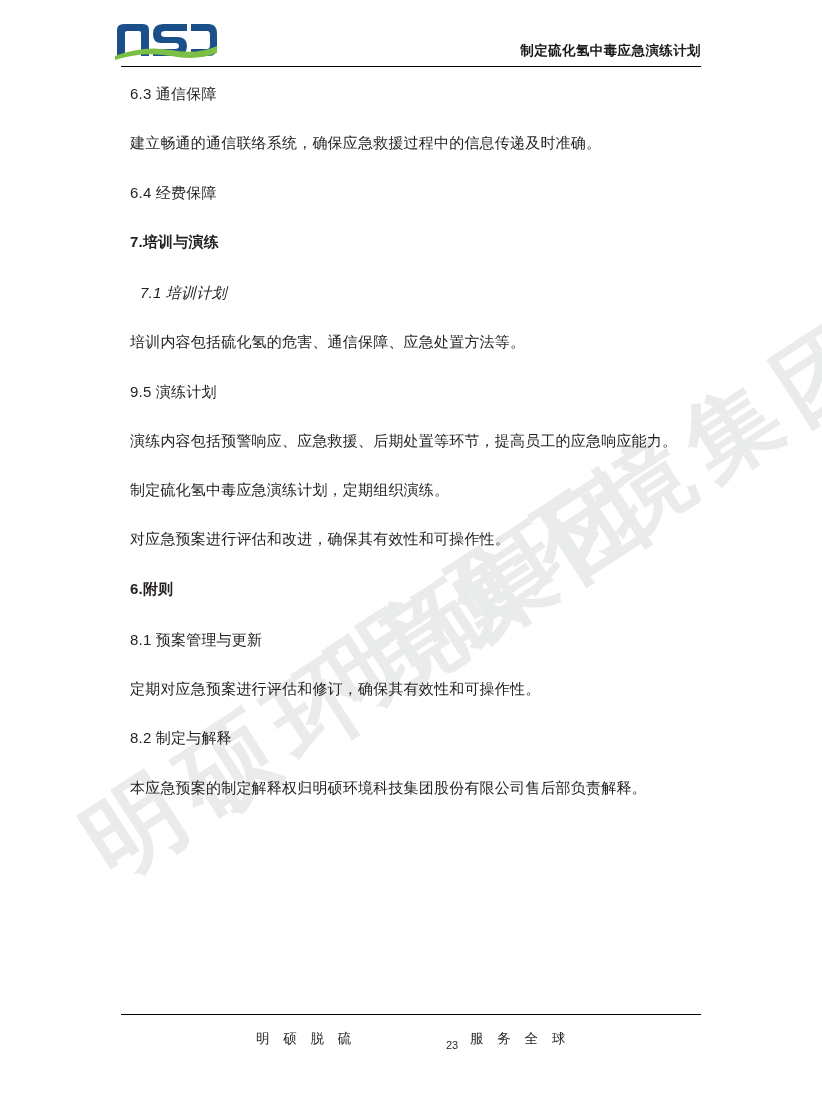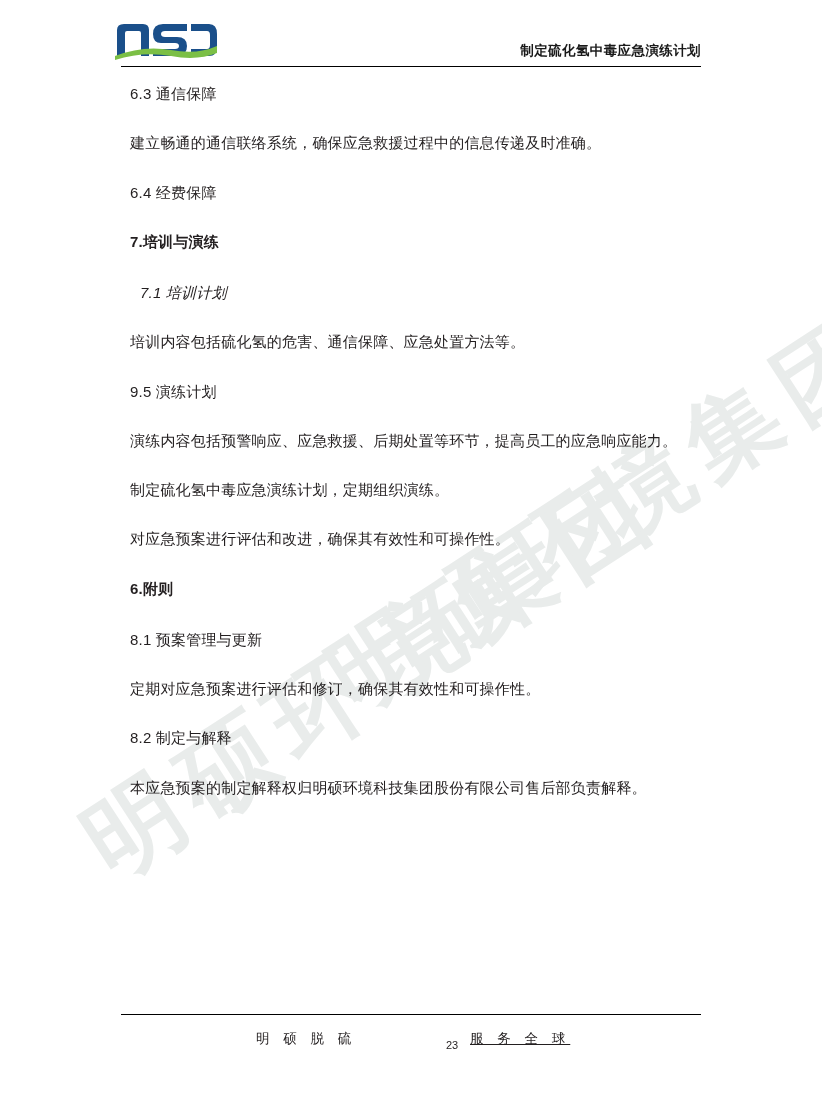--- a/index.html
+++ b/index.html
@@ -132,21 +132,20 @@
     font-family: "Liberation Sans", "DejaVu Sans", sans-serif;
   }
   .footer-right {
     position: absolute;
     left: 470px;
     top: 20px;
     font-size: 13.5px;
     letter-spacing: 5px;
     color: #231f20;
     font-family: "Liberation Sans", "DejaVu Sans", sans-serif;
-    text-decoration: underline;
   }
   .page-number {
     position: absolute;
     left: 402px;
     top: 29px;
     font-size: 11px;
     color: #231f20;
     font-family: "Liberation Sans", "DejaVu Sans", sans-serif;
     margin-left: 44px;
   }

